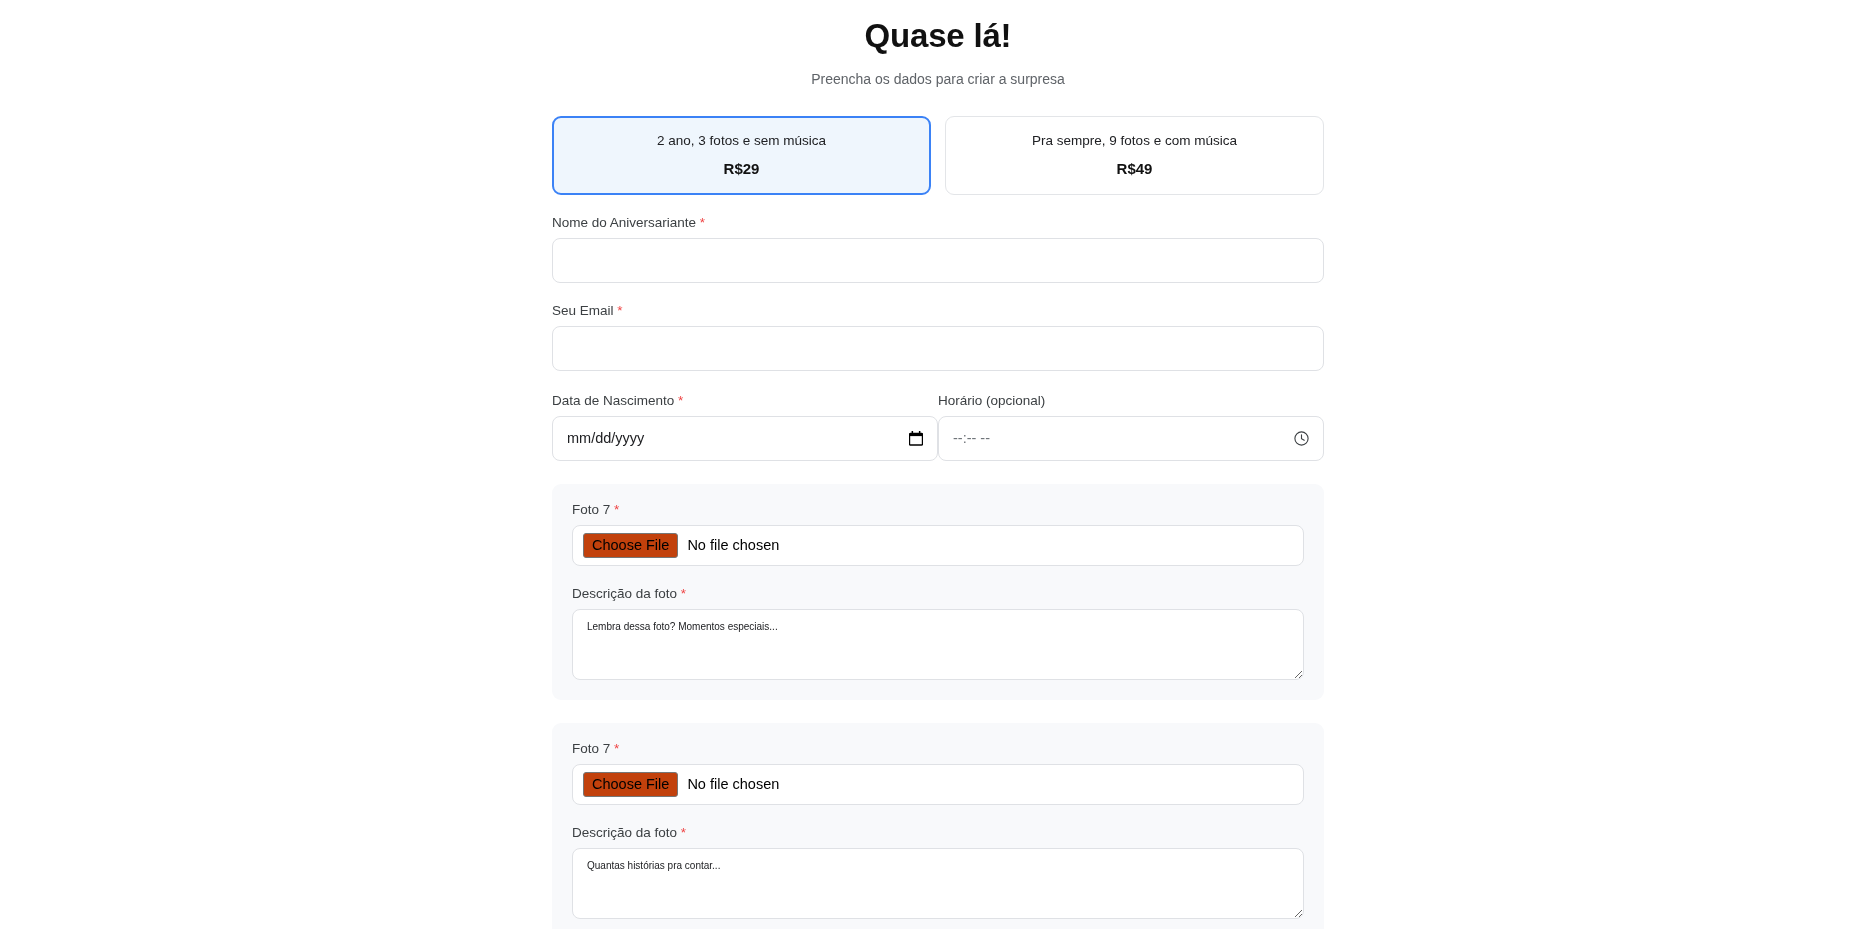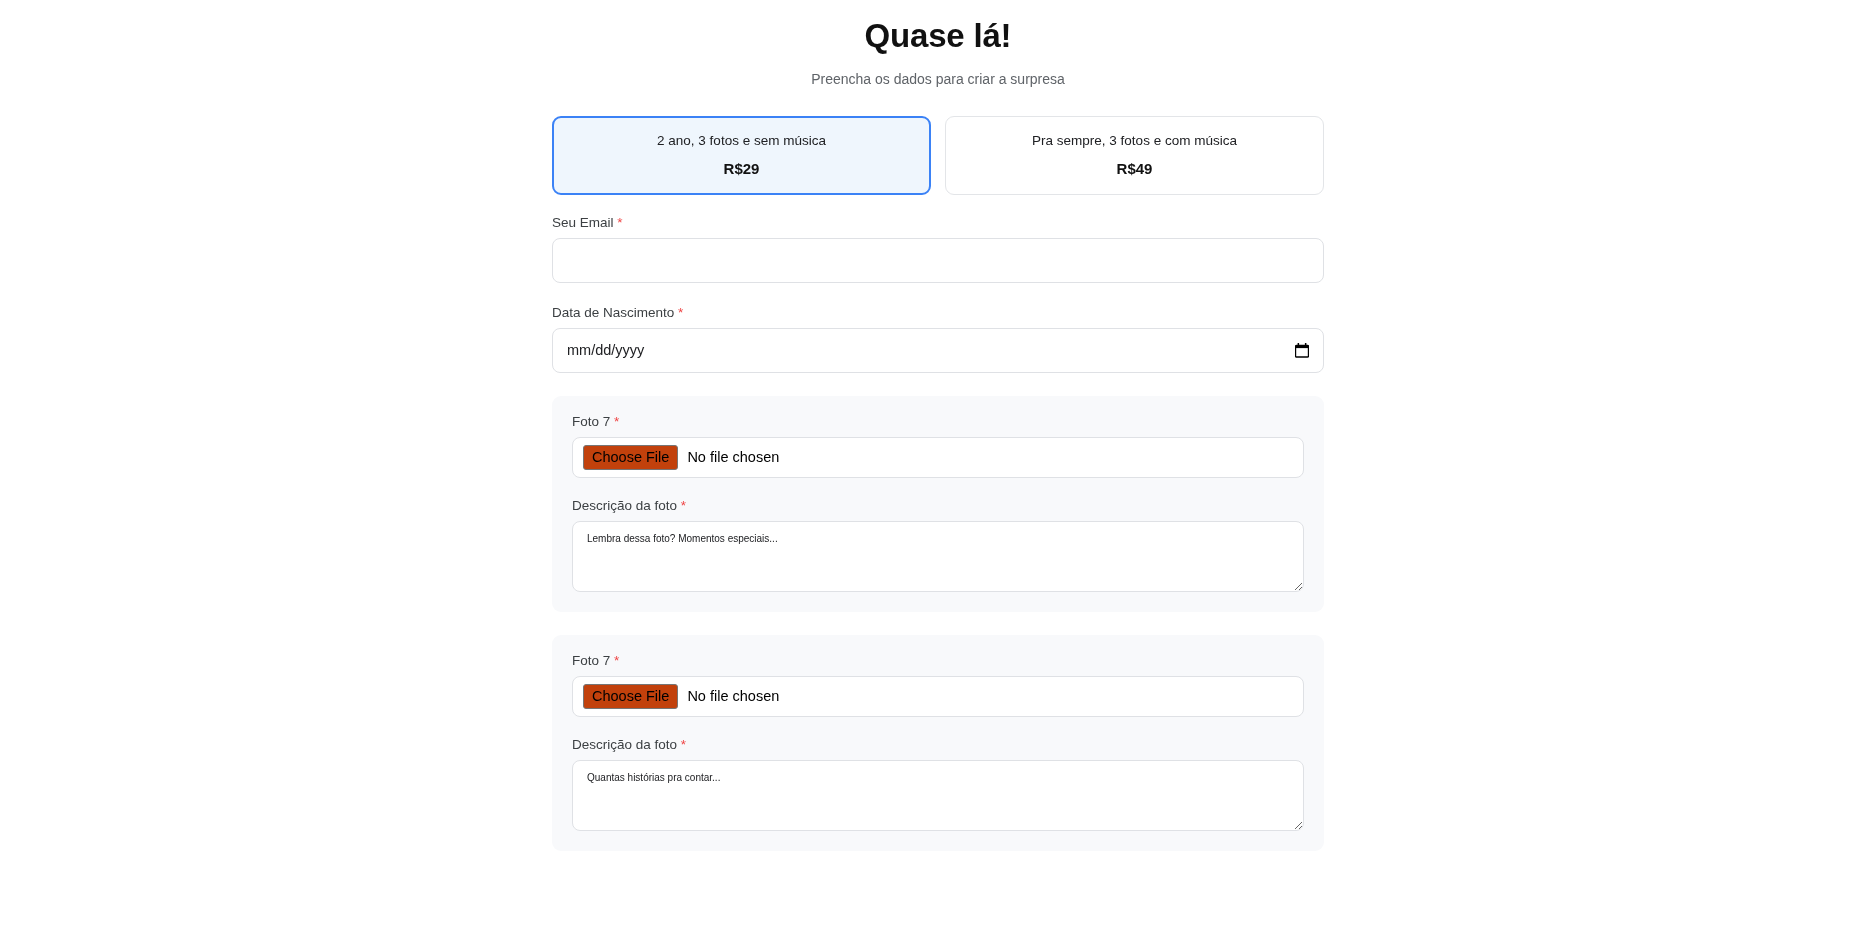--- a/index.html
+++ b/index.html
@@ -169,25 +169,29 @@
 
     <h1 class="title">Quase lá!</h1>
     <p class="subtitle">Preencha os dados para criar a surpresa</p>
 
     <div class="plans">
       <div class="plan selected">
         <div class="plan-name">2 ano, 3 fotos e sem música</div>
         <div class="plan-price">R$29</div>
       </div>
       <div class="plan">
-        <div class="plan-name">Pra sempre, 3 fotos e com música</div>
+        <div class="plan-name">Pra sempre, 9 fotos e com música</div>
         <div class="plan-price">R$49</div>
       </div>
     </div>
 
+    <div class="field">
+      <label class="label"><span>Nome do Aniversariante</span> <span class="req">*</span></label>
+      <input class="input" type="text" placeholder="" style="">
+    </div>
 
     <div class="field">
       <label class="label"><span>Seu Email</span> <span class="req">*</span></label>
       <input class="input" type="text" placeholder="" style="">
     </div>
 
     <div class="row">
       <div class="col">
         <div class="field">
           <label class="label"><span>Data de Nascimento</span> <span class="req">*</span></label>
@@ -197,20 +201,34 @@
               <svg width="14" height="15" viewBox="0 0 14 15">
                 <rect x="0.5" y="2.5" width="13" height="11.5" rx="1" fill="none" stroke="#000" stroke-width="1.4"></rect>
                 <rect x="0.5" y="2.5" width="13" height="2.6" fill="#000"></rect>
                 <rect x="2.6" y="0" width="1.5" height="3.2" fill="#000"></rect>
                 <rect x="9.9" y="0" width="1.5" height="3.2" fill="#000"></rect>
               </svg>
             </span>
           </div>
         </div>
       </div>
+      <div class="col">
+        <div class="field">
+          <label class="label">Horário (opcional)</label>
+          <div class="input date-like">
+            <span class="ph-gray">--:-- --</span>
+            <span class="clock-icon">
+              <svg width="15" height="15" viewBox="0 0 15 15">
+                <circle cx="7.5" cy="7.5" r="6.6" fill="none" stroke="#3c4043" stroke-width="1.1"></circle>
+                <path d="M7.5 3.8 V7.7 L10.2 9.3" fill="none" stroke="#3c4043" stroke-width="1.1" stroke-linecap="round"></path>
+              </svg>
+            </span>
+          </div>
+        </div>
+      </div>
     </div>
 
     <div class="photo-card">
       <label class="label"><span>Foto 7</span> <span class="req">*</span></label>
       <div class="file-input">
         <button class="choose-btn">Choose File</button>
         <span class="file-status">No file chosen</span>
       </div>
       <div class="desc-field">
         <label class="label"><span>Descrição da foto</span> <span class="req">*</span></label>

